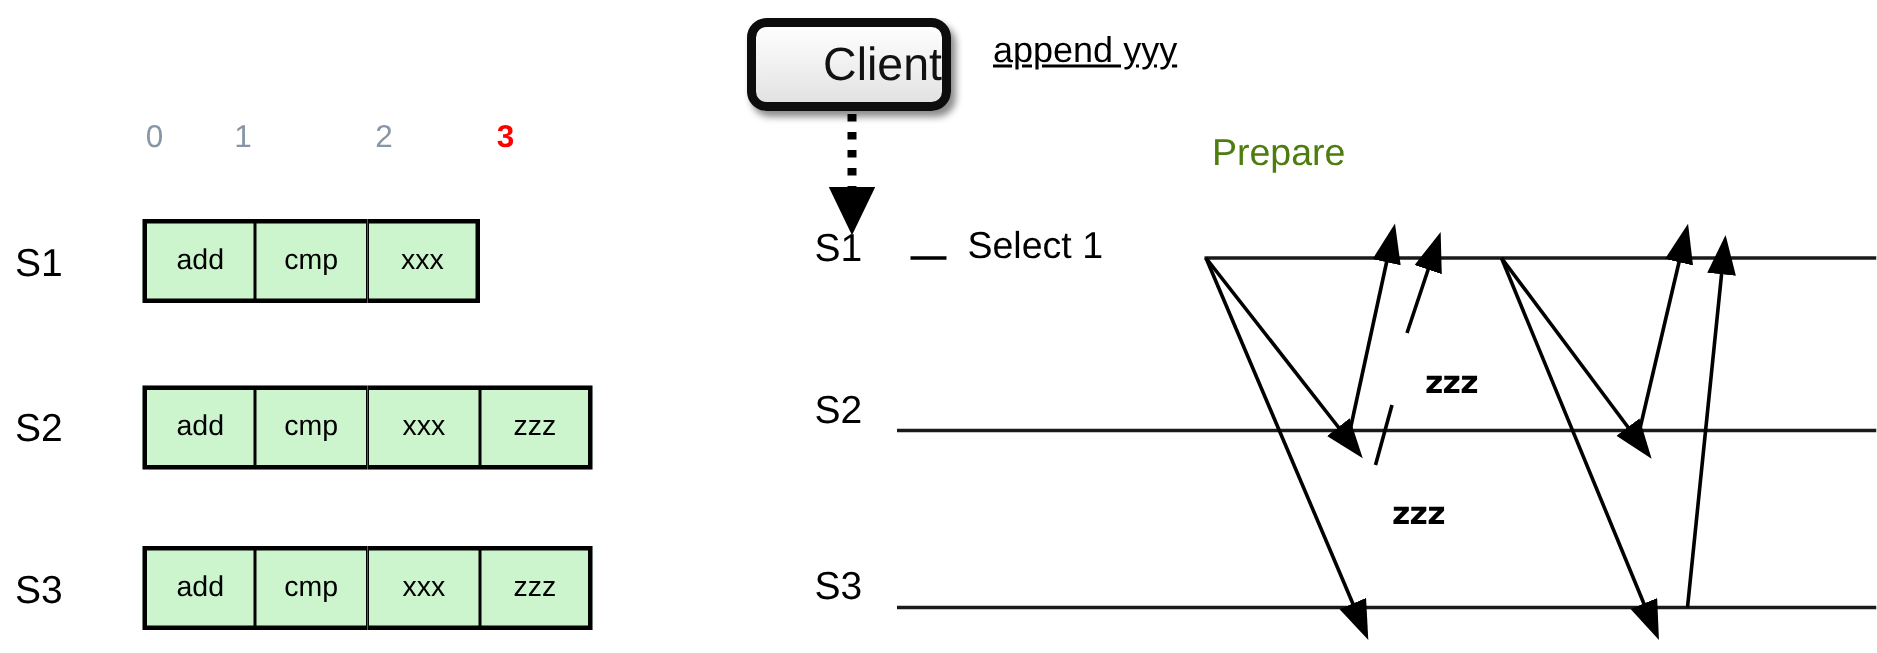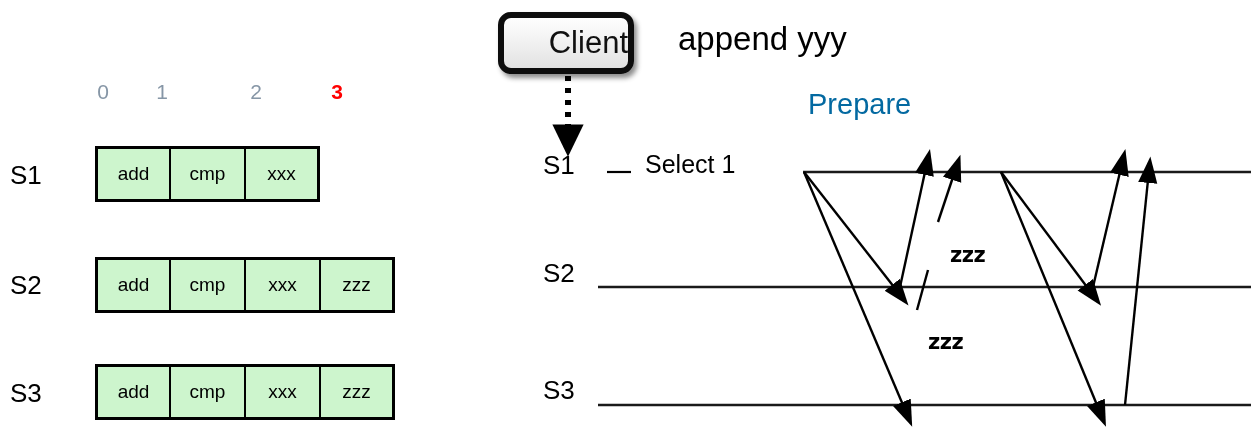--- a/index.html
+++ b/index.html
@@ -83,28 +83,29 @@
     box-shadow: 3px 4px 5px rgba(0,0,0,0.45);
     display: flex;
     align-items: center;
     justify-content: flex-end;
     font-size: 31px;
     color: #111;
   }
 
   #append-label {
     position: absolute;
-    left: 208px; top: 20px;
-    font-size: 33px;
+    left: 192px; top: 20px;
+    font-size: 24px;
+    text-decoration: underline;
   }
 
   .phase-label {
     position: absolute;
-    font-size: 29px;
-    color: #0369a1;
+    font-size: 25px;
+    color: #4d7c0f;
   }
 
   .tl-label {
     position: absolute;
     font-size: 26px;
     color: #000;
   }
 
   #select-label {
     position: absolute;

